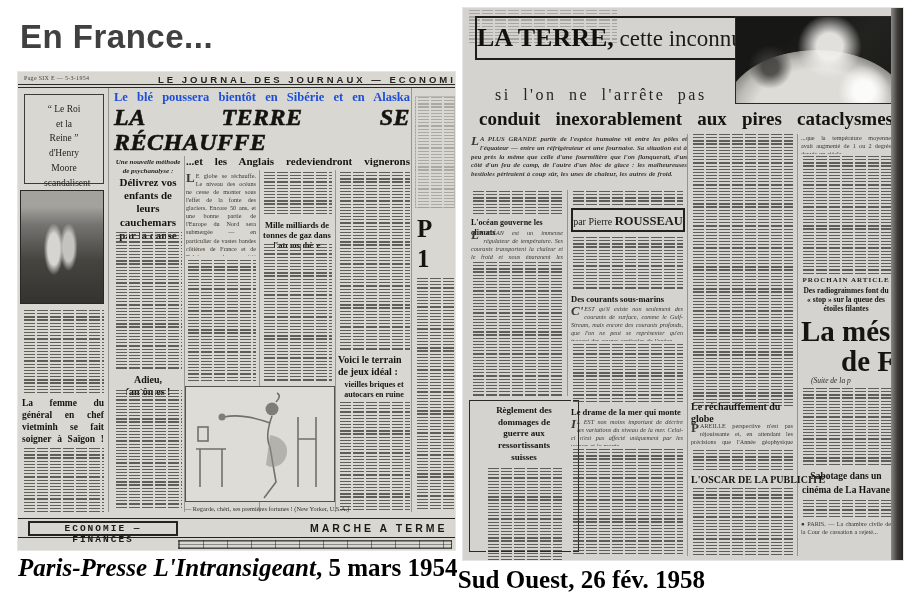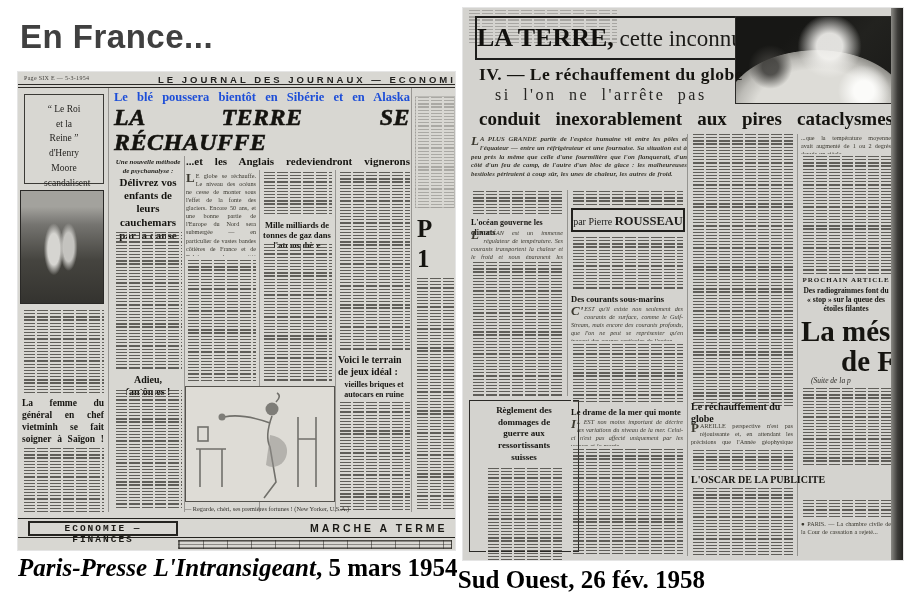--- a/index.html
+++ b/index.html
@@ -133,21 +133,20 @@
     <span style="font-weight:700;font-size:26px;color:#12110e">LA TERRE,</span><span style="font-size:23px;color:#1c1b18"> cette inconnue</span>
   </div>
   <div class="abs photo" style="left:272px;top:8px;width:158px;height:88px;
        background:
         radial-gradient(circle at 82% 86%, #fbfbf9 0 10px, rgba(251,251,249,0) 26px),
         radial-gradient(circle at 22% 58%, rgba(60,59,56,.85) 0 8px, rgba(60,59,56,0) 22px),
         radial-gradient(circle at 60% 34%, rgba(246,245,242,.9) 0 13px, rgba(246,245,242,0) 32px),
         radial-gradient(ellipse 120px 78px at 52% 108%, #dddcd7 0 52%, #bcbbb6 66%, #8f8e89 76%, rgba(0,0,0,0) 77%),
         linear-gradient(135deg,#171715 0 30%,#22221f 60%,#191917 100%)"></div>
 
-  <div class="abs subhead" style="left:16px;top:56px;font-size:17.5px;letter-spacing:.5px">IV. — Le réchauffement du globe</div>
   <div class="abs" style="left:32px;top:78px;font-size:16px;letter-spacing:2.5px;word-spacing:6px;color:#262522">si l'on ne l'arrête pas</div>
   <div class="abs subhead jl" style="left:16px;top:100px;width:414px;font-size:19px;white-space:nowrap">conduit inexorablement aux pires cataclysmes</div>
 
   <div class="abs tiny it drop" style="left:8px;top:127px;width:216px;height:52px;overflow:hidden;
        font-weight:700;font-size:6.8px">LA PLUS GRANDE partie de l'espèce humaine vit entre les pôles et l'équateur — entre un réfrigérateur et une fournaise. Sa situation est à peu près la même que celle d'une fourmilière que l'on flanquerait, d'un côté d'un feu de camp, de l'autre d'un bloc de glace : les malheureuses bestioles périraient à coup sûr, les unes de chaleur, les autres de froid.</div>
 
   <div class="abs vr" style="left:104px;top:182px;height:206px"></div>
   <div class="abs vr" style="left:224px;top:126px;height:422px"></div>
   <div class="abs vr" style="left:334px;top:126px;height:422px"></div>
 
@@ -182,20 +181,21 @@
 
   <div class="abs tiny" style="left:338px;top:126px;width:90px;height:20px;overflow:hidden">...que la température moyenne avait augmenté de 1 ou 2 degrés depuis un siècle...</div>
   <div class="abs ft" style="left:338px;top:148px;width:90px;height:118px"></div>
   <div class="abs" style="left:338px;top:268px;width:90px;font-size:7px;font-weight:700;
        letter-spacing:1px;text-align:center;color:#23221f">PROCHAIN ARTICLE :</div>
   <div class="abs subhead" style="left:338px;top:278px;width:90px;font-size:7.5px;text-align:center">Des radiogrammes font du « stop » sur la queue des étoiles filantes</div>
   <div class="abs subhead" style="left:338px;top:306px;font-size:29px;white-space:nowrap">La mésa</div>
   <div class="abs subhead" style="left:378px;top:336px;font-size:29px;white-space:nowrap">de Fa</div>
   <div class="abs" style="left:348px;top:368px;font-size:7.5px;font-style:italic;color:#2d2c28">(Suite de la p</div>
   <div class="abs ft" style="left:338px;top:380px;width:90px;height:78px"></div>
+  <div class="abs subhead" style="left:338px;top:461px;width:90px;font-size:9.5px;text-align:center;line-height:1.5">Sabotage dans un cinéma de La Havane</div>
   <div class="abs ft" style="left:338px;top:492px;width:90px;height:18px"></div>
   <div class="abs tiny" style="left:338px;top:512px;width:90px;height:34px;overflow:hidden">● PARIS. — La chambre civile de la Cour de cassation a rejeté...</div>
 
   <div class="abs" style="left:428px;top:0;width:12px;height:552px;
        background:linear-gradient(90deg,#8a8984,#3d3c39 55%,#23221f)"></div>
 </div>
 
 <div class="abs cap" style="left:455px;top:566px;width:250px;text-align:right;white-space:nowrap">Sud Ouest, 26 fév. 1958</div>
 
 </body></html>

